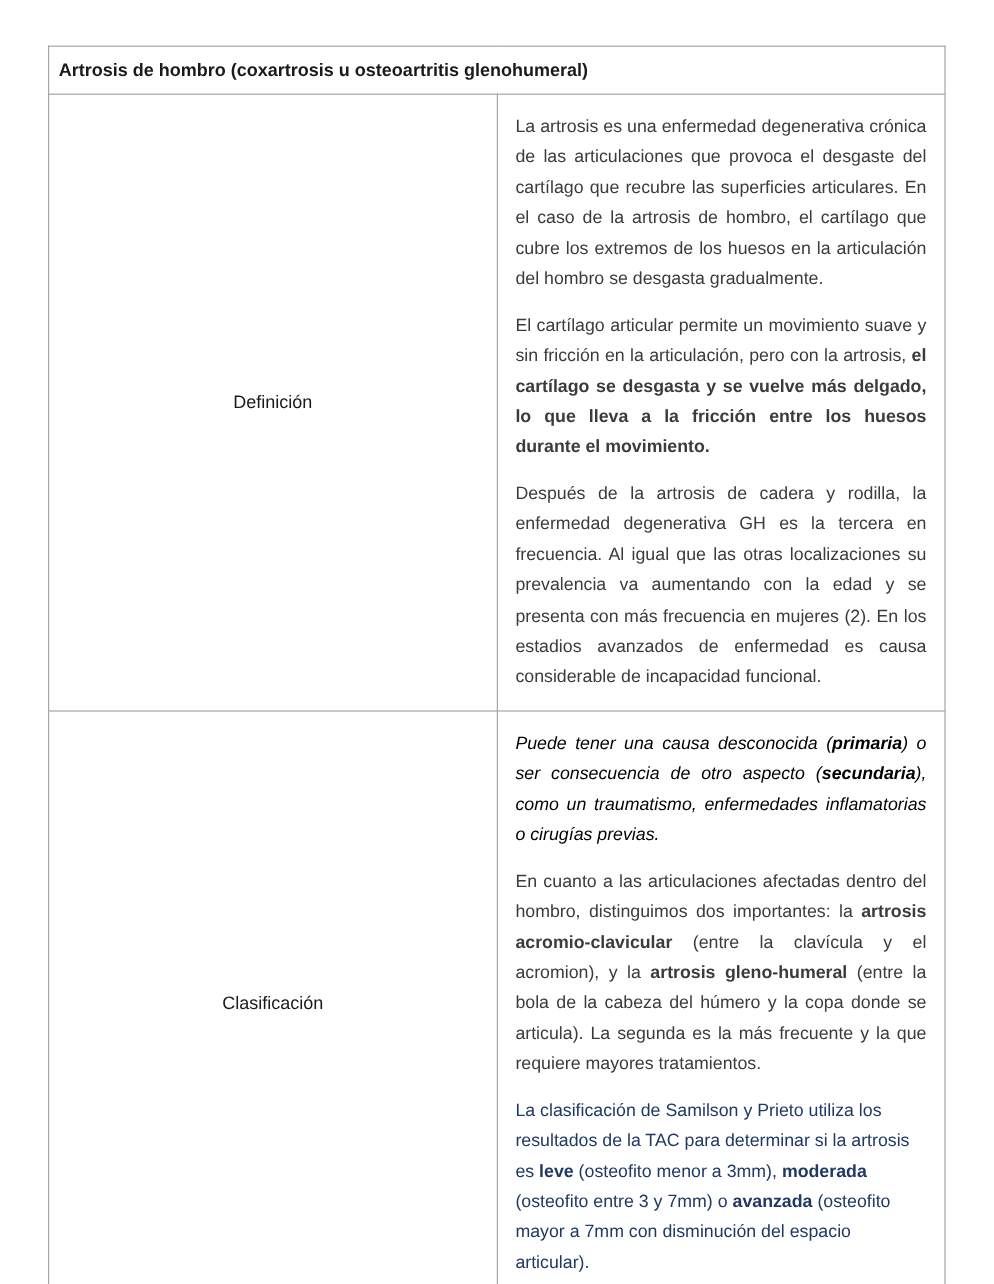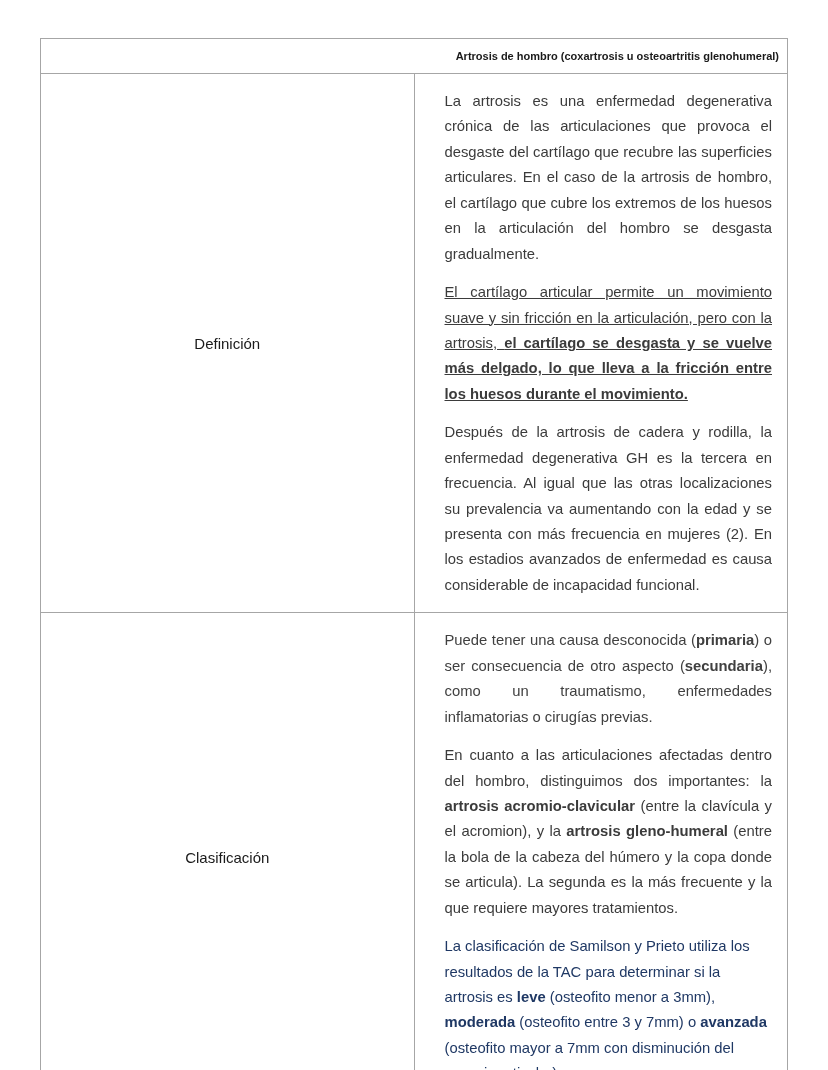--- a/index.html
+++ b/index.html
@@ -19,62 +19,62 @@
     left: 40px;
     top: 38px;
     width: 748px;
     border-collapse: collapse;
     table-layout: fixed;
   }
   .doc-table td {
     border: 1px solid var(--border-color, #a6a6a6);
   }
   .title-cell {
-    text-align: right;
+    text-align: left;
     font-weight: 700;
-    font-size: 11px;
+    font-size: 15px;
     color: var(--heading-color, #1a1a1a);
     padding: 11px 8px;
   }
   .label-cell {
     width: 140px;
     text-align: center;
     vertical-align: middle;
     font-weight: 400;
     font-size: 15px;
     color: var(--heading-color, #1a1a1a);
     padding: 6px;
   }
   .content-cell {
     padding: 2px 15px 14px 15px;
     font-size: 14.8px;
     line-height: 1.72;
     vertical-align: top;
   }
-  .content-cell p { margin-top: 13px; margin-left: 15px; }
+  .content-cell p { margin-top: 13px; }
   .run-bold { font-weight: 700; }
 </style>
 </head>
 <body>
 
 <table class="doc-table">
   <tbody>
     <tr>
       <td class="title-cell" colspan="2">Artrosis de hombro (coxartrosis u osteoartritis glenohumeral)</td>
     </tr>
   <tr>
         <td class="label-cell">Definición</td>
         <td class="content-cell">
           <p style="text-align: justify; color: rgb(59, 59, 59);"><span>La artrosis es una enfermedad degenerativa crónica de las articulaciones que provoca el desgaste del cartílago que recubre las superficies articulares. En el caso de la artrosis de hombro, el cartílago que cubre los extremos de los huesos en la articulación del hombro se desgasta gradualmente.</span></p>
-          <p style="text-align: justify; color: rgb(59, 59, 59); text-decoration: underline;"><span>El cartílago articular permite un movimiento suave y sin fricción en la articulación, pero con la artrosis, </span><span class="run-bold">el cartílago se desgasta y se vuelve más delgado, lo que lleva a la fricción entre los huesos durante el movimiento.</span></p>
+          <p style="text-align: justify; color: rgb(59, 59, 59);"><span>El cartílago articular permite un movimiento suave y sin fricción en la articulación, pero con la artrosis, </span><span class="run-bold">el cartílago se desgasta y se vuelve más delgado, lo que lleva a la fricción entre los huesos durante el movimiento.</span></p>
           <p style="text-align: justify; color: rgb(59, 59, 59);"><span>Después de la artrosis de cadera y rodilla, la enfermedad degenerativa GH es la tercera en frecuencia. Al igual que las otras localizaciones su prevalencia va aumentando con la edad y se presenta con más frecuencia en mujeres (2). En los estadios avanzados de enfermedad es causa considerable de incapacidad funcional.</span></p>
         </td>
       </tr>
       <tr>
         <td class="label-cell">Clasificación</td>
         <td class="content-cell">
-          <p style="text-align: justify; color: #404040;"><span>Puede tener una causa desconocida (</span><span class="run-bold">primaria</span><span>) o ser consecuencia de otro aspecto (</span><span class="run-bold">secundaria</span><span>), como un traumatismo, enfermedades inflamatorias o cirugías previas.</span></p>
+          <p style="text-align: justify; color: #000000; font-style: italic;"><span>Puede tener una causa desconocida (</span><span class="run-bold">primaria</span><span>) o ser consecuencia de otro aspecto (</span><span class="run-bold">secundaria</span><span>), como un traumatismo, enfermedades inflamatorias o cirugías previas.</span></p>
           <p style="text-align: justify; color: rgb(59, 59, 59);"><span>En cuanto a las articulaciones afectadas dentro del hombro, distinguimos dos importantes: la </span><span class="run-bold">artrosis acromio-clavicular</span><span> (entre la clavícula y el acromion), y la </span><span class="run-bold">artrosis gleno-humeral</span><span> (entre la bola de la cabeza del húmero y la copa donde se articula). La segunda es la más frecuente y la que requiere mayores tratamientos.</span></p>
           <p style="text-align: left; color: rgb(31, 56, 100);"><span>La clasificación de Samilson y Prieto utiliza los resultados de la TAC para determinar si la artrosis es </span><span class="run-bold">leve</span><span> (osteofito menor a 3mm), </span><span class="run-bold">moderada</span><span> (osteofito entre 3 y 7mm) o </span><span class="run-bold">avanzada</span><span> (osteofito mayor a 7mm con disminución del espacio articular).</span></p>
         </td>
       </tr>
     </tbody>
 </table>
 
 </body></html>

